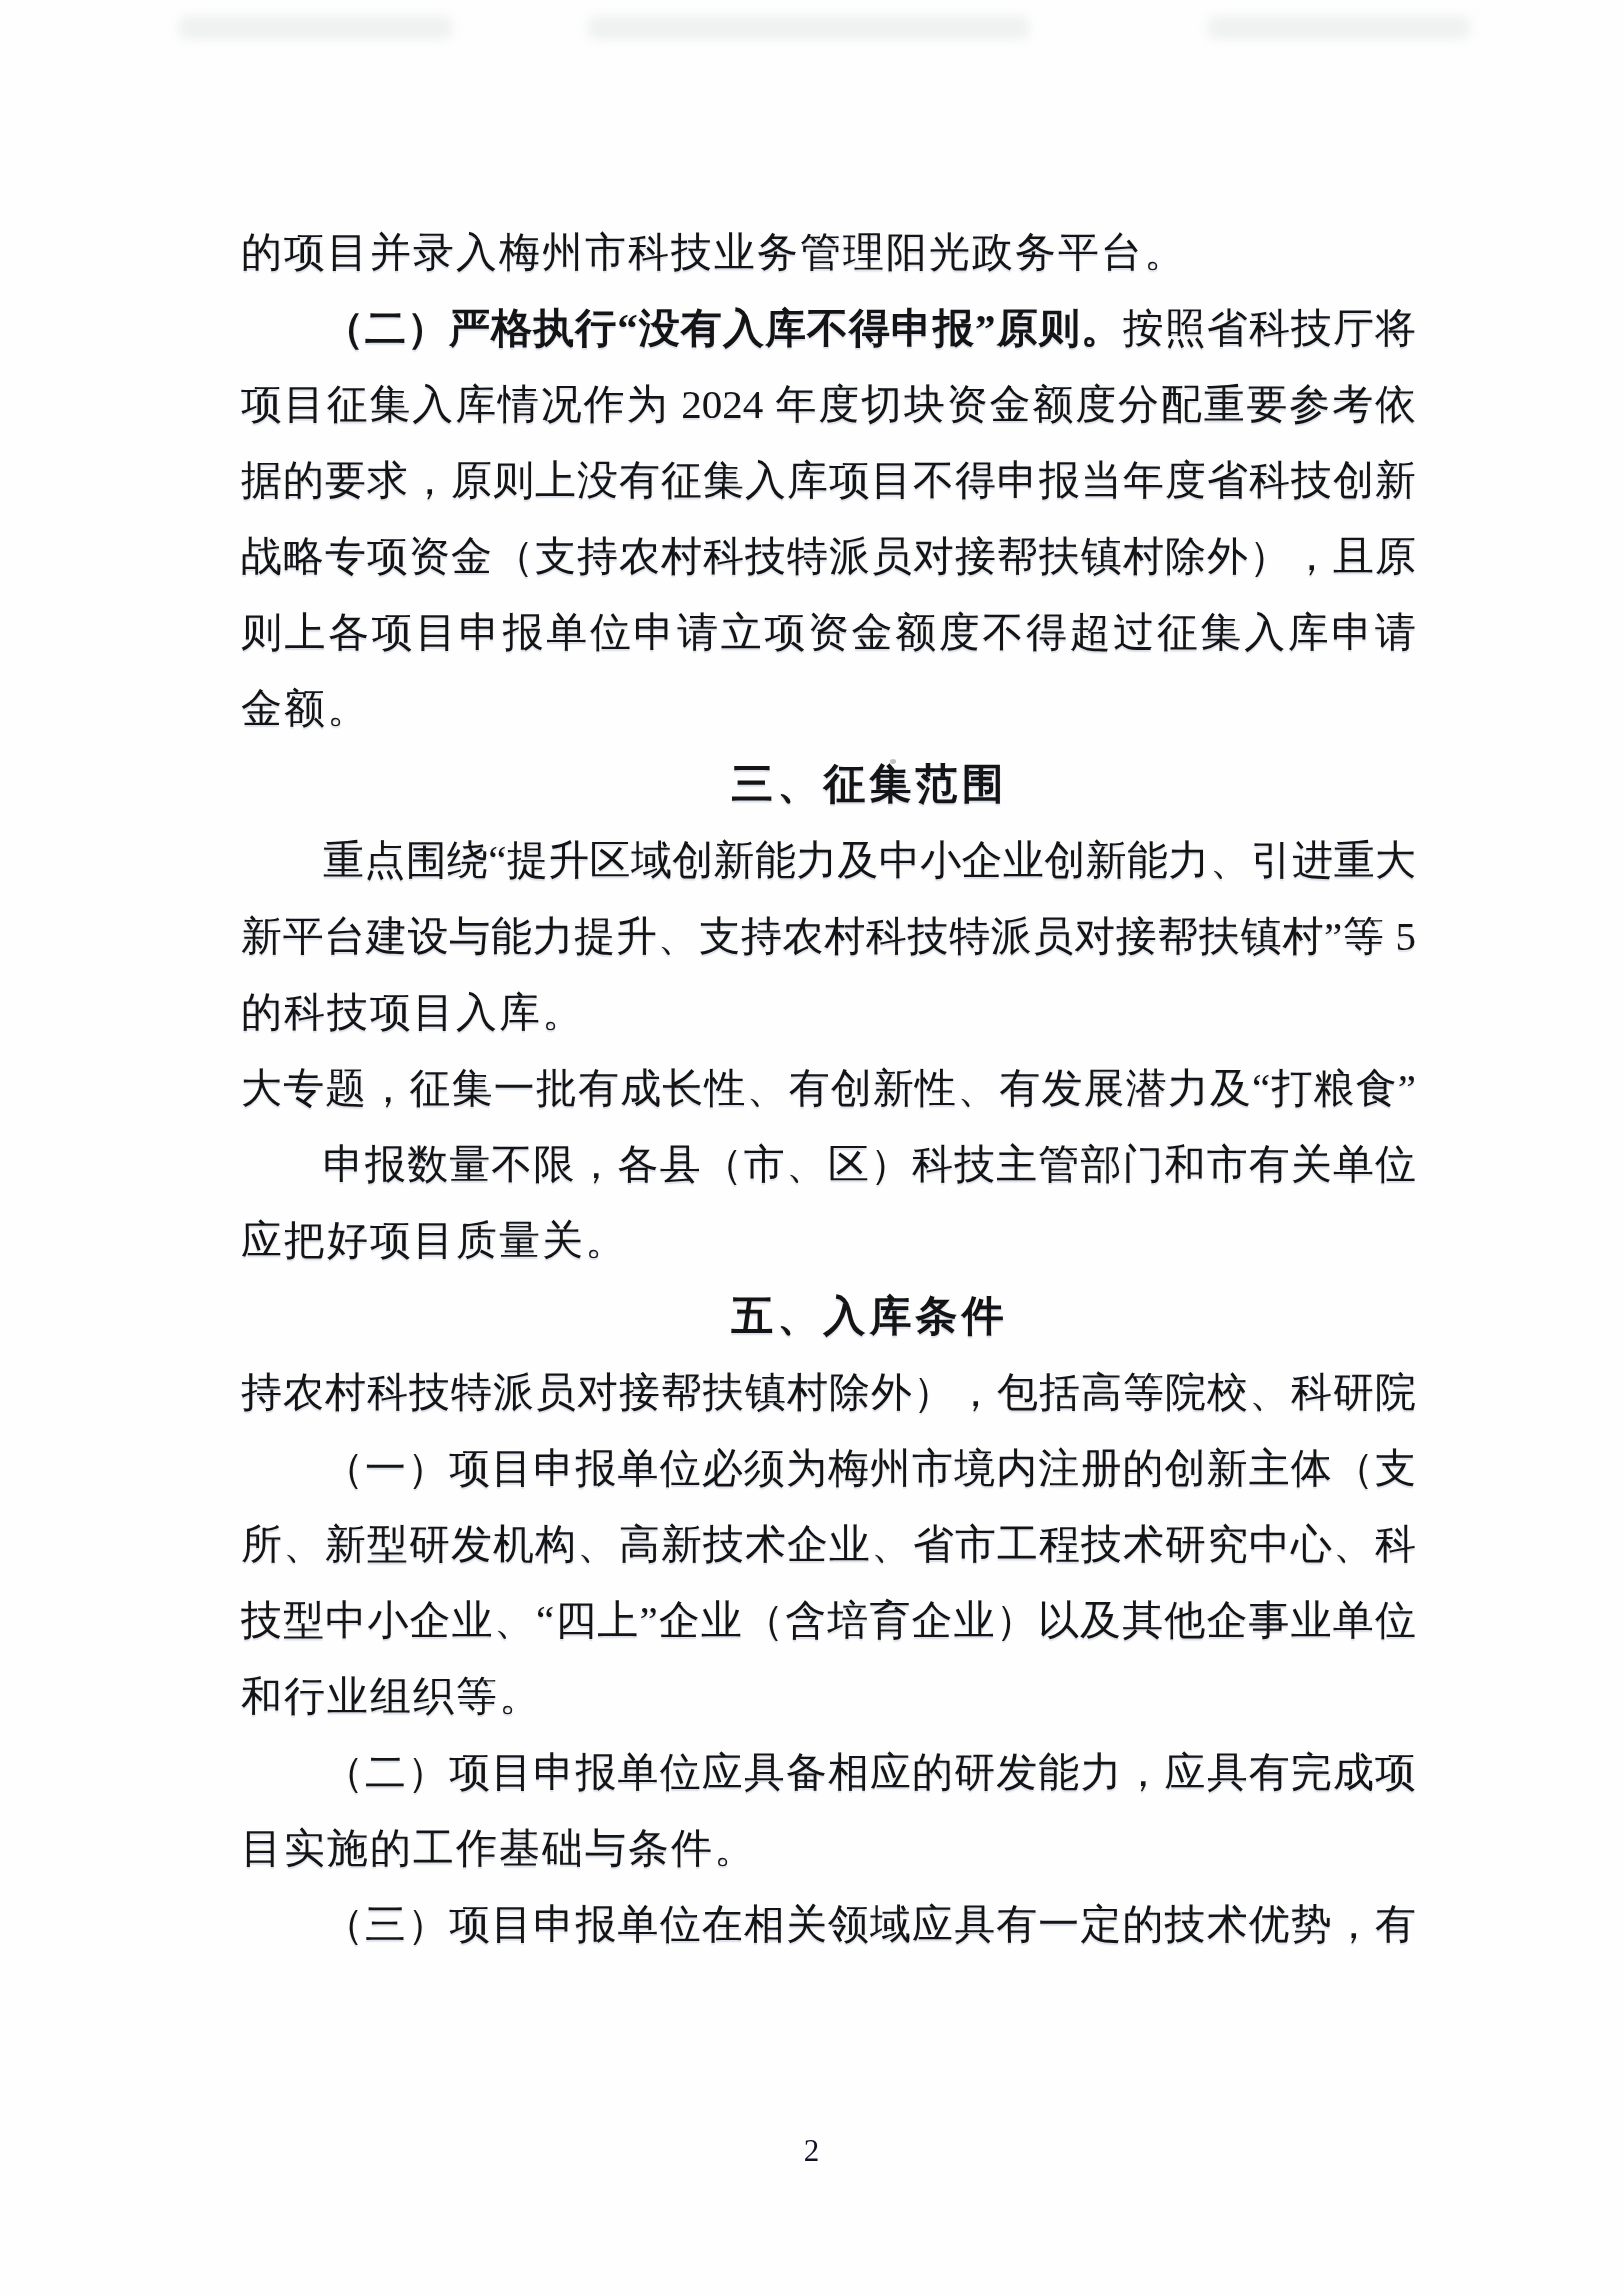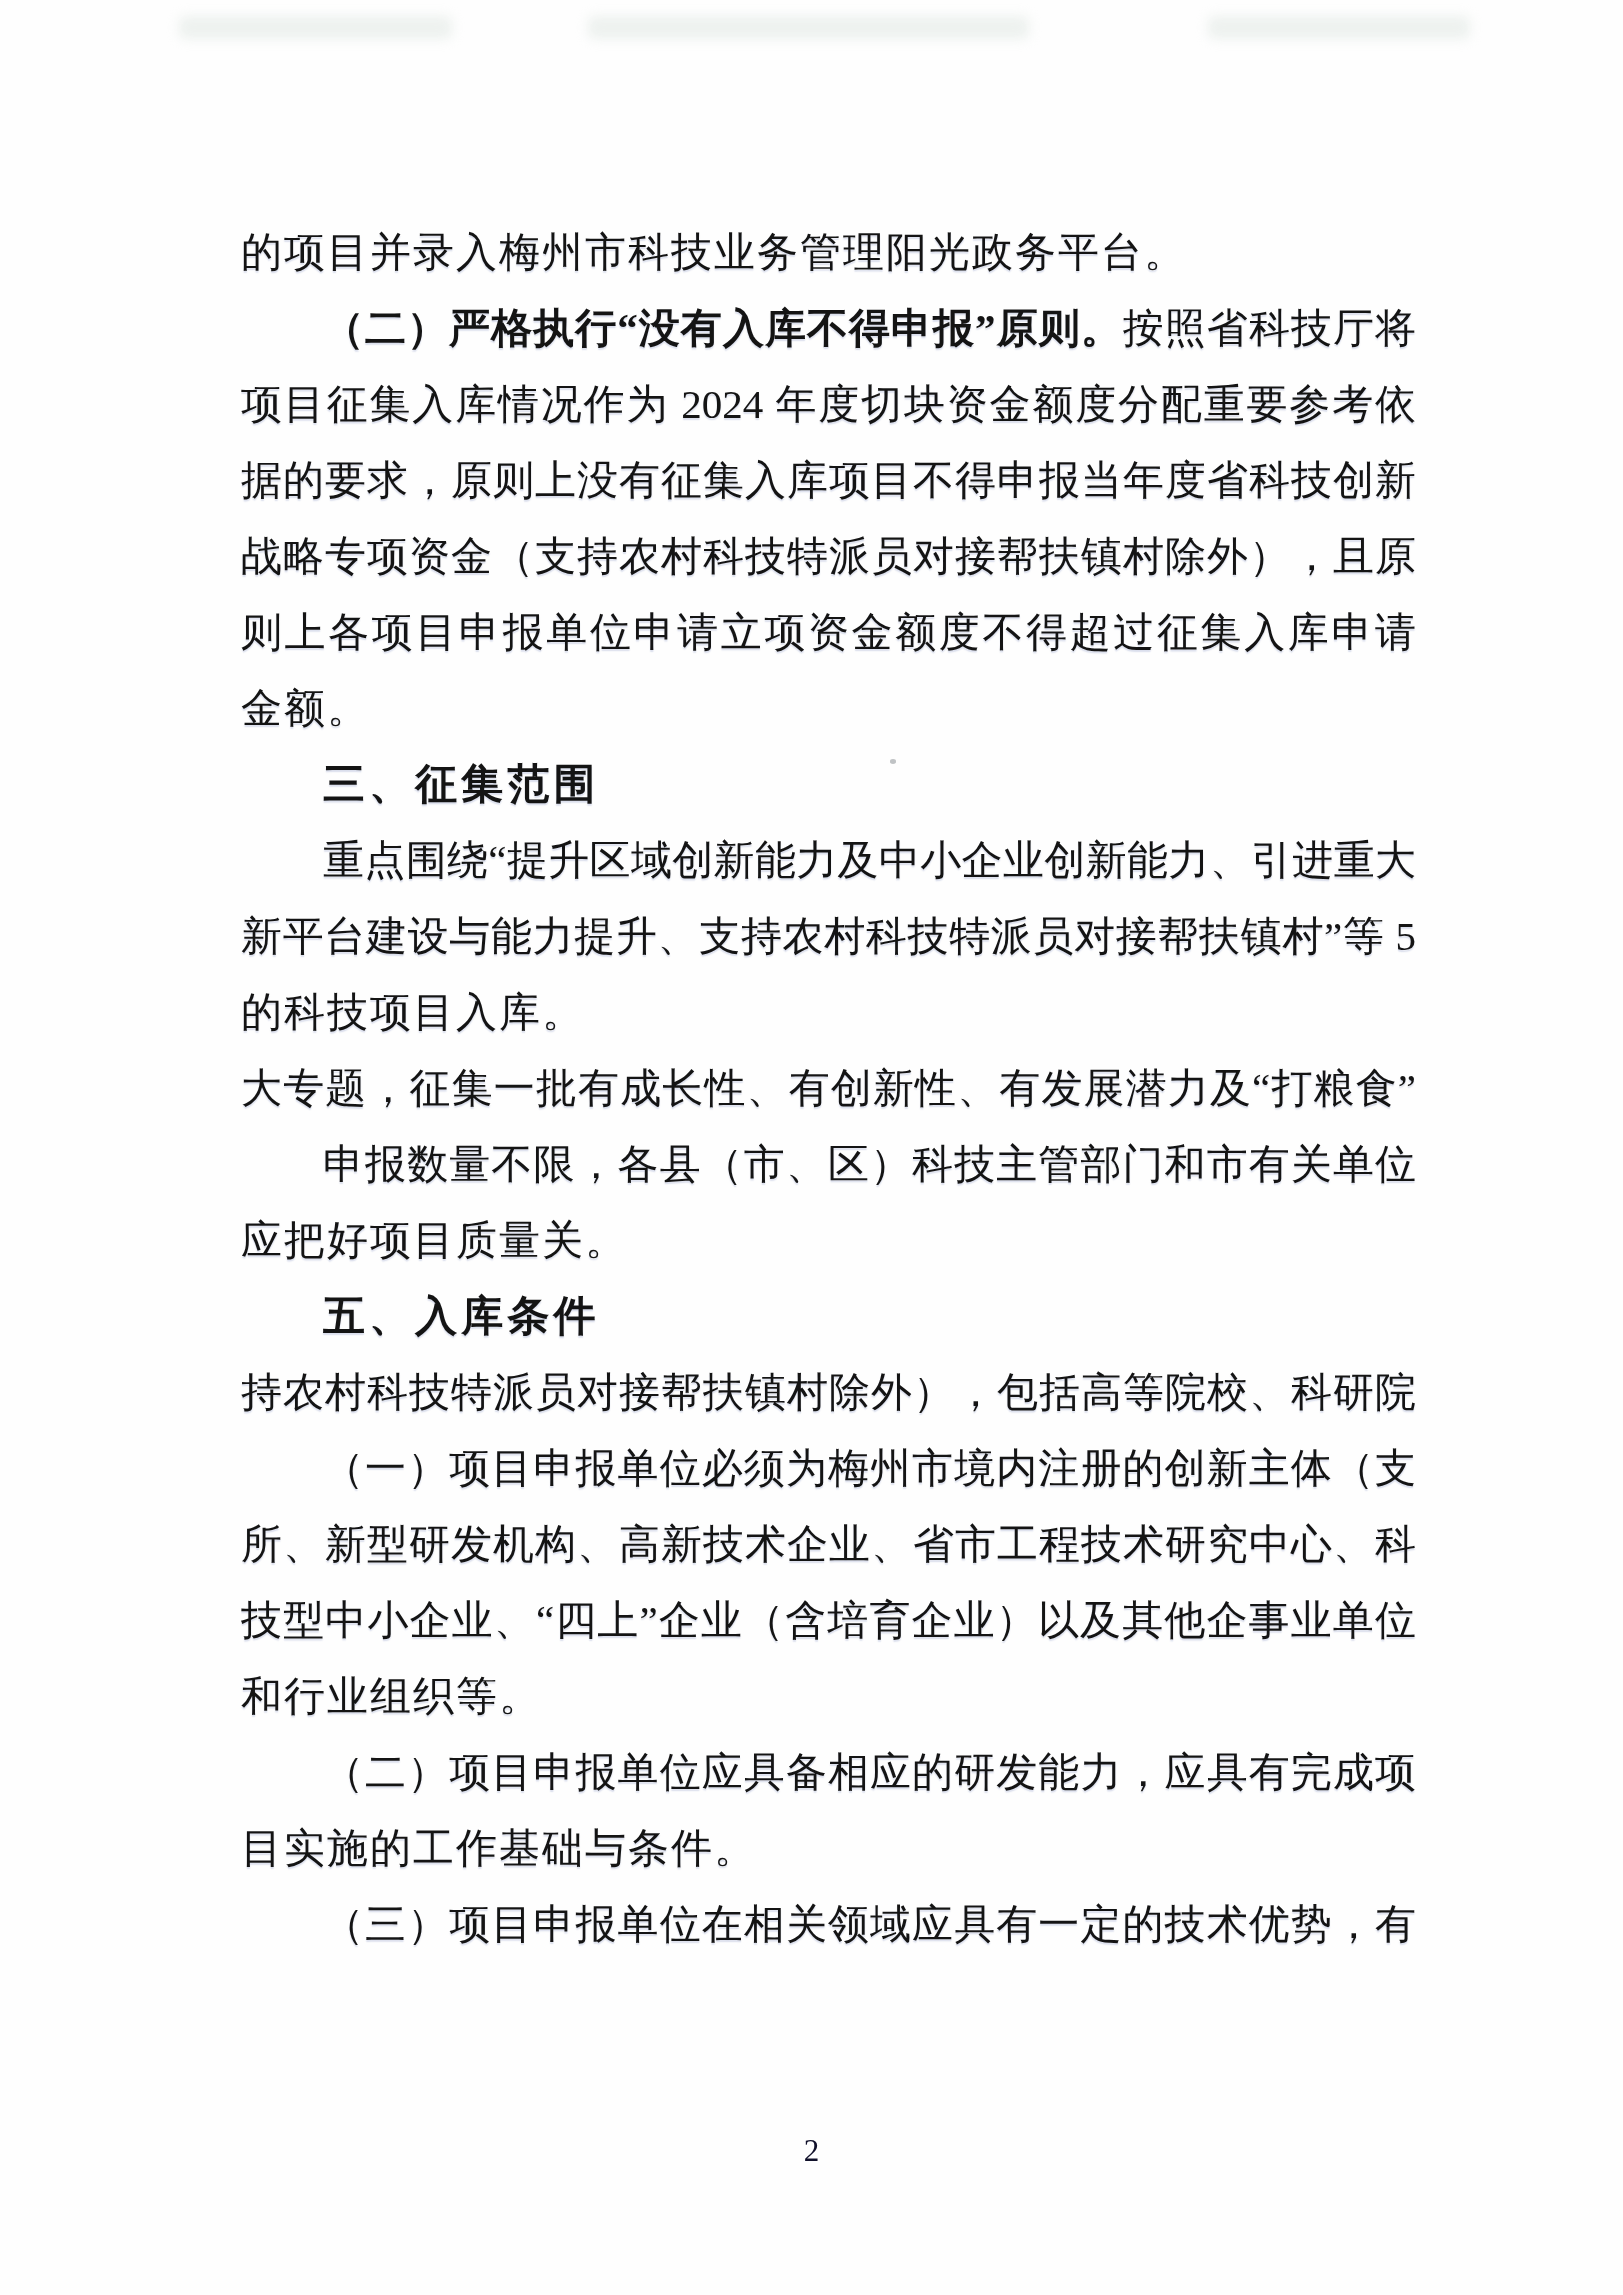--- a/index.html
+++ b/index.html
@@ -26,20 +26,21 @@
     text-align-last:justify;
     overflow:hidden;
     letter-spacing:0;
   }
   .indent { text-indent:82px; }
   .heading {
     font-family:"Liberation Sans","DejaVu Sans",sans-serif;
     font-weight:700;
     font-size:42px;
     letter-spacing:4.1px;
+    text-align:center;
   }
   .b { font-weight:700; }
   .pagenum {
     position:absolute; left:0; right:0; top:2133px;
     text-align:center; font-size:31px;
     font-family:"Liberation Serif","DejaVu Serif",serif;
     color:#10102a;
   }
   
   .smudge {

